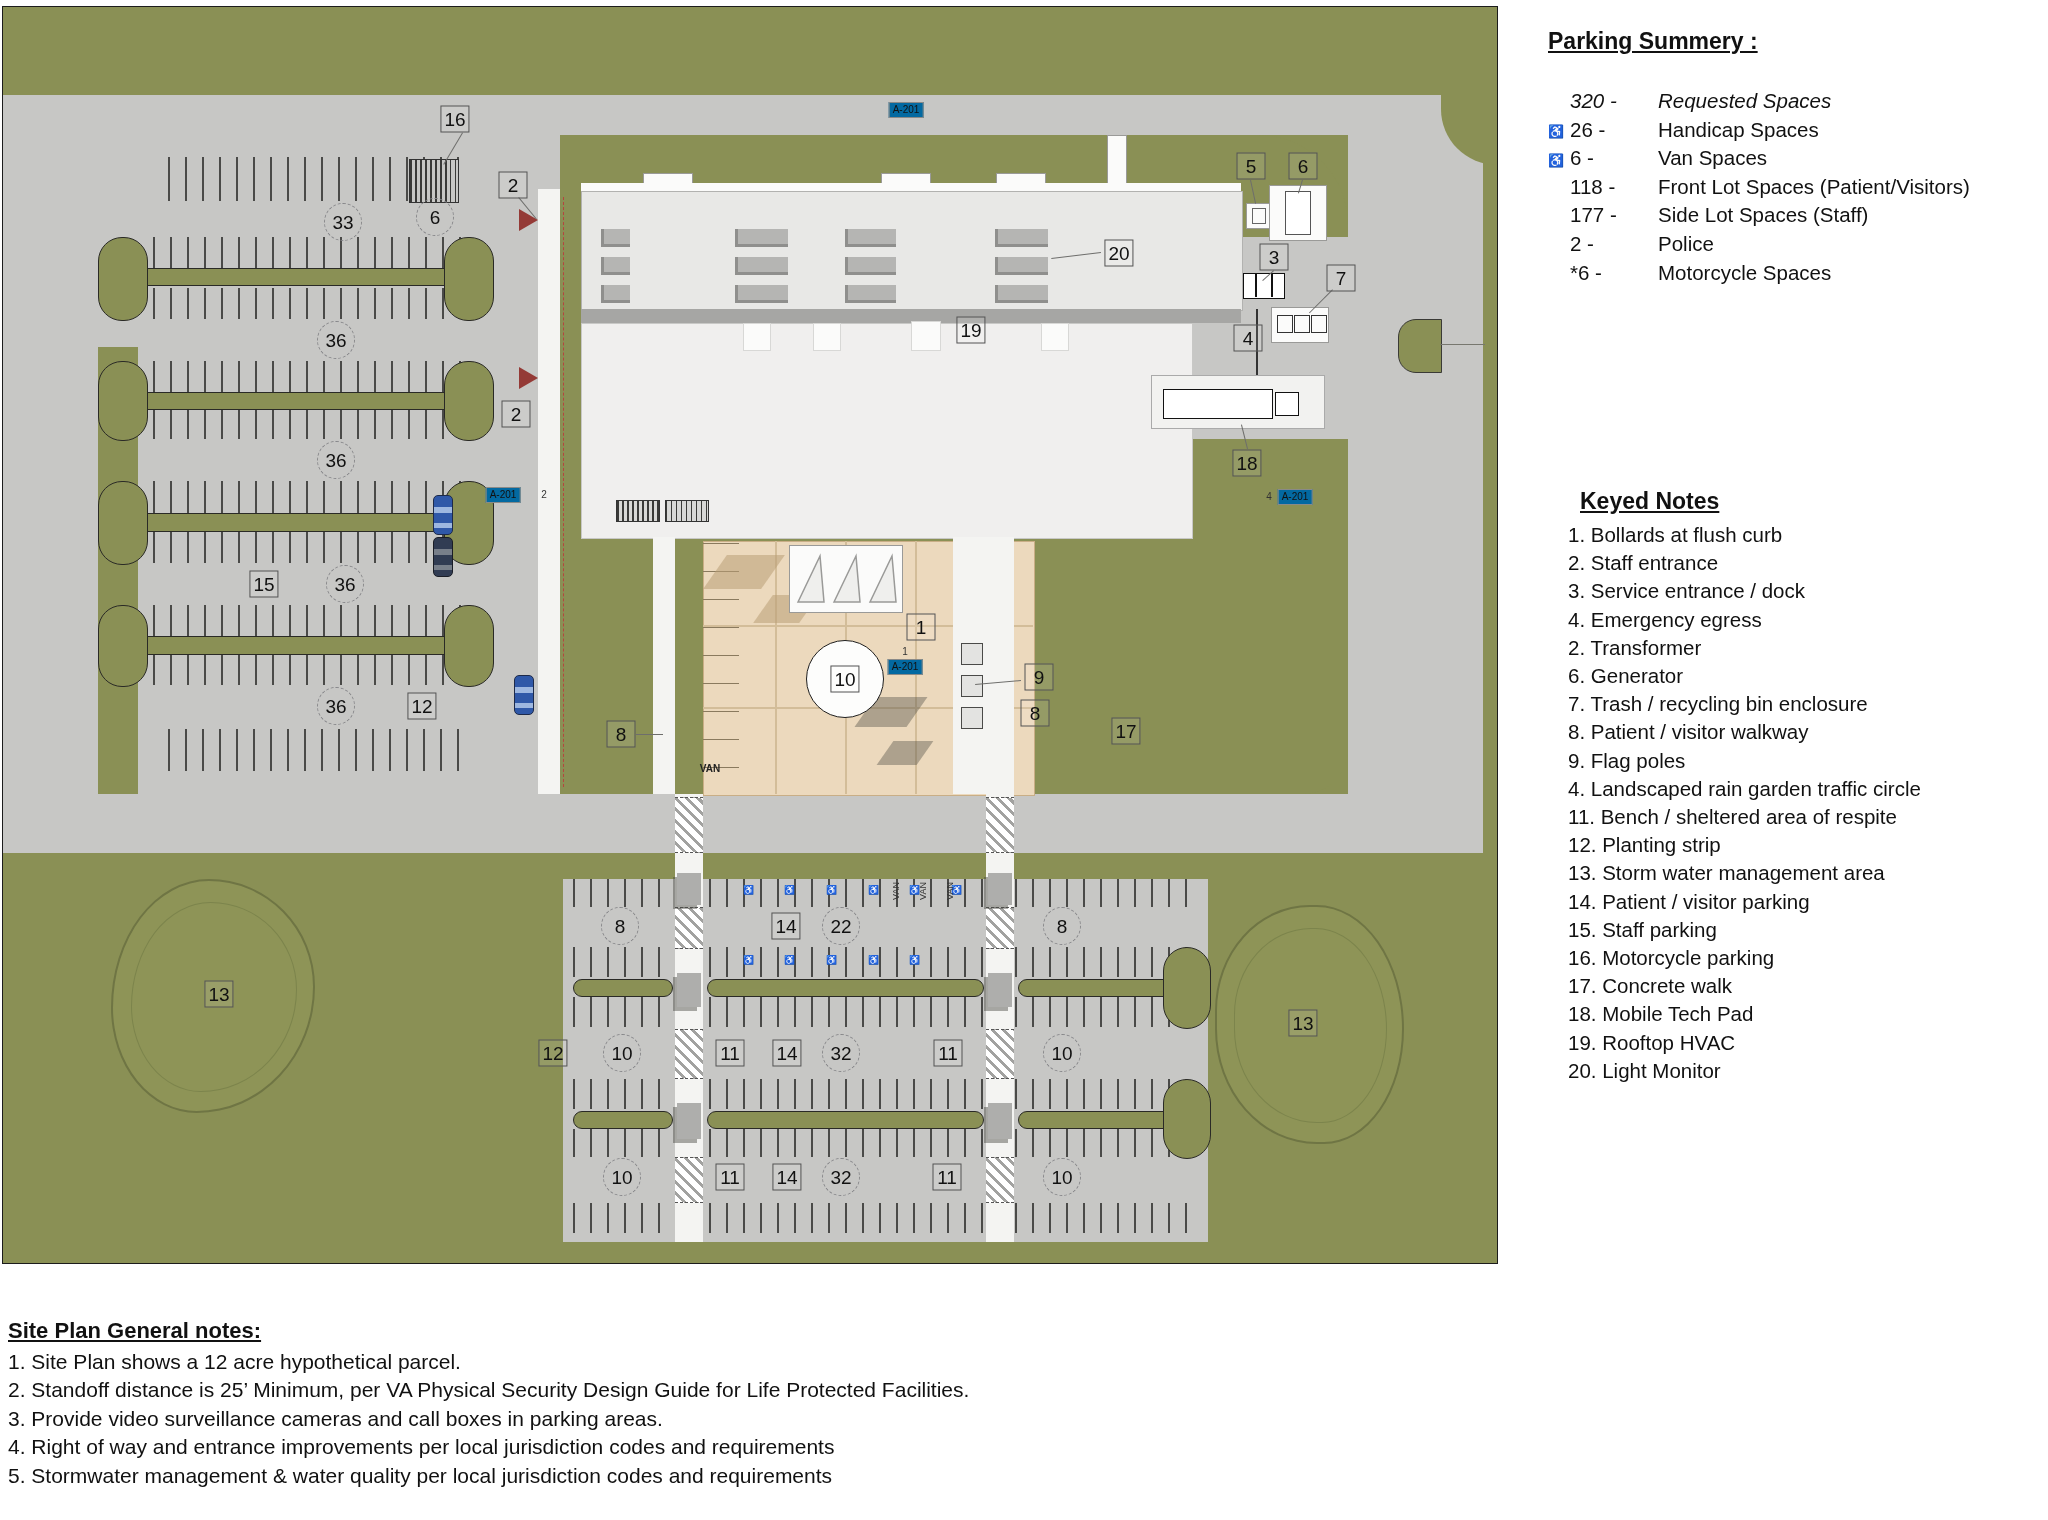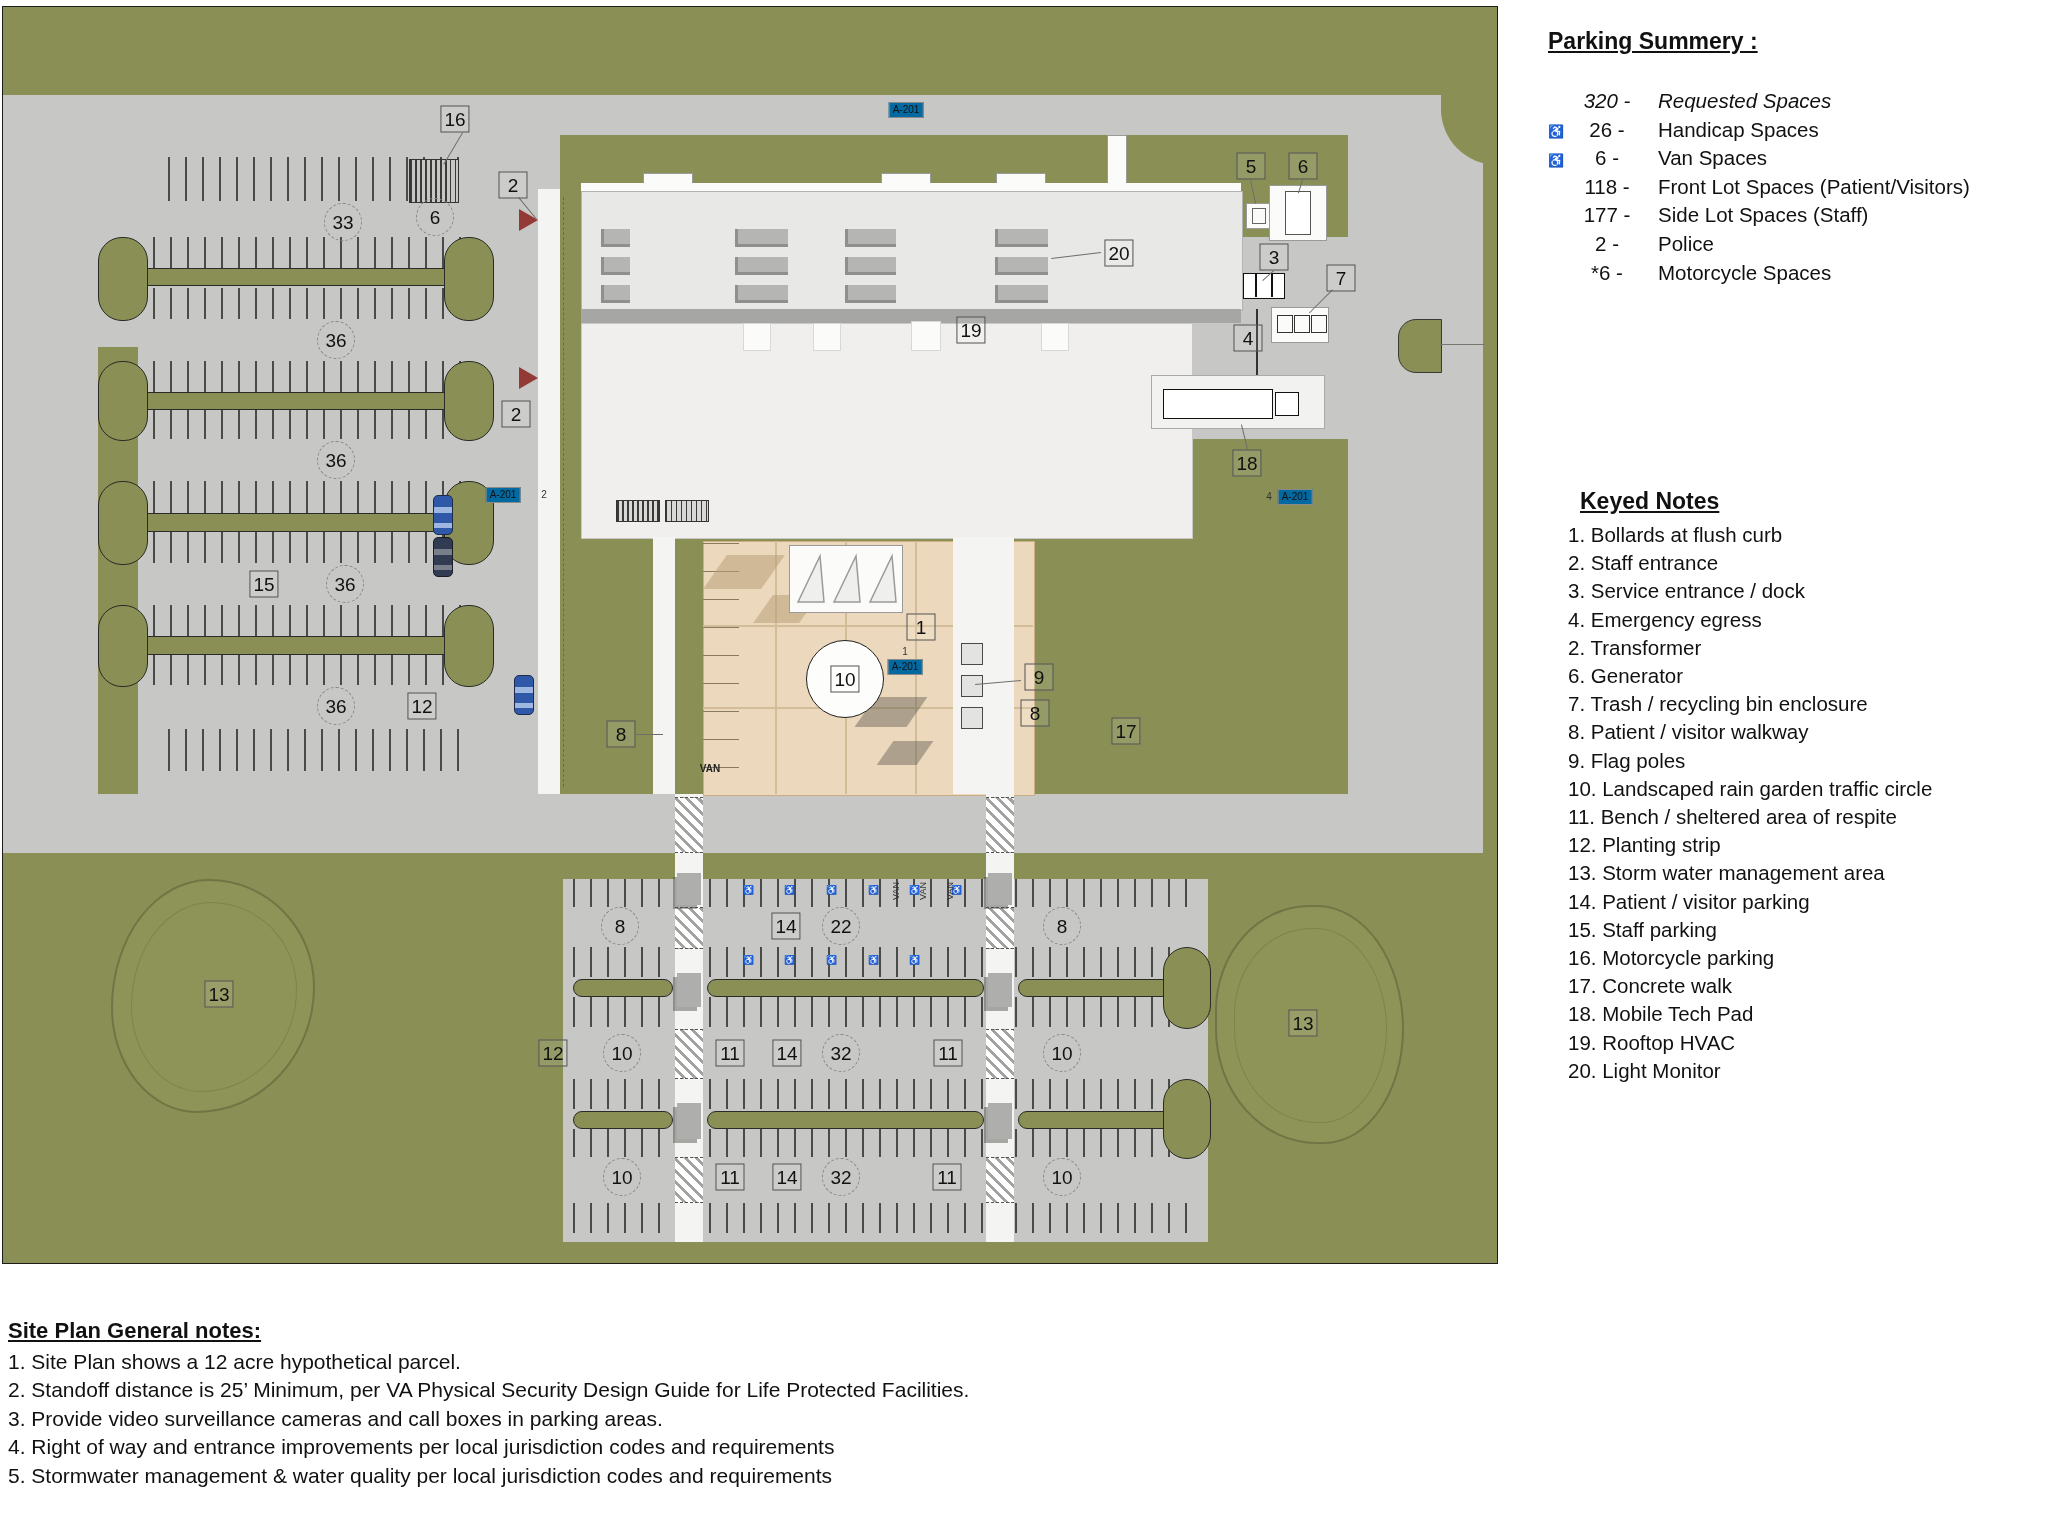--- a/index.html
+++ b/index.html
@@ -45,21 +45,21 @@
   .co.vantxt{font-size:10px;font-weight:bold;color:#222;}
   .co.vanv{font-size:9px;color:#333;writing-mode:vertical-rl;transform:translate(-50%,-50%) rotate(180deg);}
   .ld{position:absolute;height:0;border-top:1px solid #6e6e6c;transform-origin:0 0;z-index:35;}
   
   .panel{position:absolute;}
   .panel h2{margin:0 0 10px 0;font-size:23px;text-decoration:underline;}
   #parking-summary{left:1548px;top:28px;width:500px;}
   #parking-summary h2{margin-bottom:34px;}
   .ps-row{position:relative;display:flex;align-items:baseline;height:28.6px;font-size:20.5px;}
   .ps-row .ps-ico{width:22px;font-size:13px;color:#8a8a8a;align-self:center;}
-  .ps-row .ps-val{width:74px;text-align:center;white-space:pre;}
+  .ps-row .ps-val{width:74px;text-align:left;white-space:pre;}
   .ps-row .ps-label{margin-left:14px;}
   .ps-row.it .ps-val,.ps-row.it .ps-label{font-style:italic;}
   .ps-row.rule::before{content:"";position:absolute;left:0;top:-2px;width:302px;height:1.4px;background:#777;}
   #keyed-notes{left:1568px;top:488px;width:472px;}
   #keyed-notes h2{margin-bottom:6px;margin-left:12px;}
   .kn-item{font-size:20.5px;line-height:28.2px;}
   #general-notes{left:8px;top:1318px;width:1350px;}
   #general-notes h2{font-size:22px;margin-bottom:4px;}
   .gn-item{font-size:21px;line-height:28.4px;}
 </style>
@@ -371,21 +371,21 @@
         <div class="kn-item">2. Transformer</div>
 
         <div class="kn-item">6. Generator</div>
 
         <div class="kn-item">7. Trash / recycling bin enclosure</div>
 
         <div class="kn-item">8. Patient / visitor walkway</div>
 
         <div class="kn-item">9. Flag poles</div>
 
-        <div class="kn-item">10. Landscaped rain garden traffic circle</div>
+        <div class="kn-item">4. Landscaped rain garden traffic circle</div>
 
         <div class="kn-item">11. Bench / sheltered area of respite</div>
 
         <div class="kn-item">12. Planting strip</div>
 
         <div class="kn-item">13. Storm water management area</div>
 
         <div class="kn-item">14. Patient / visitor parking</div>
 
         <div class="kn-item">15. Staff parking</div>

